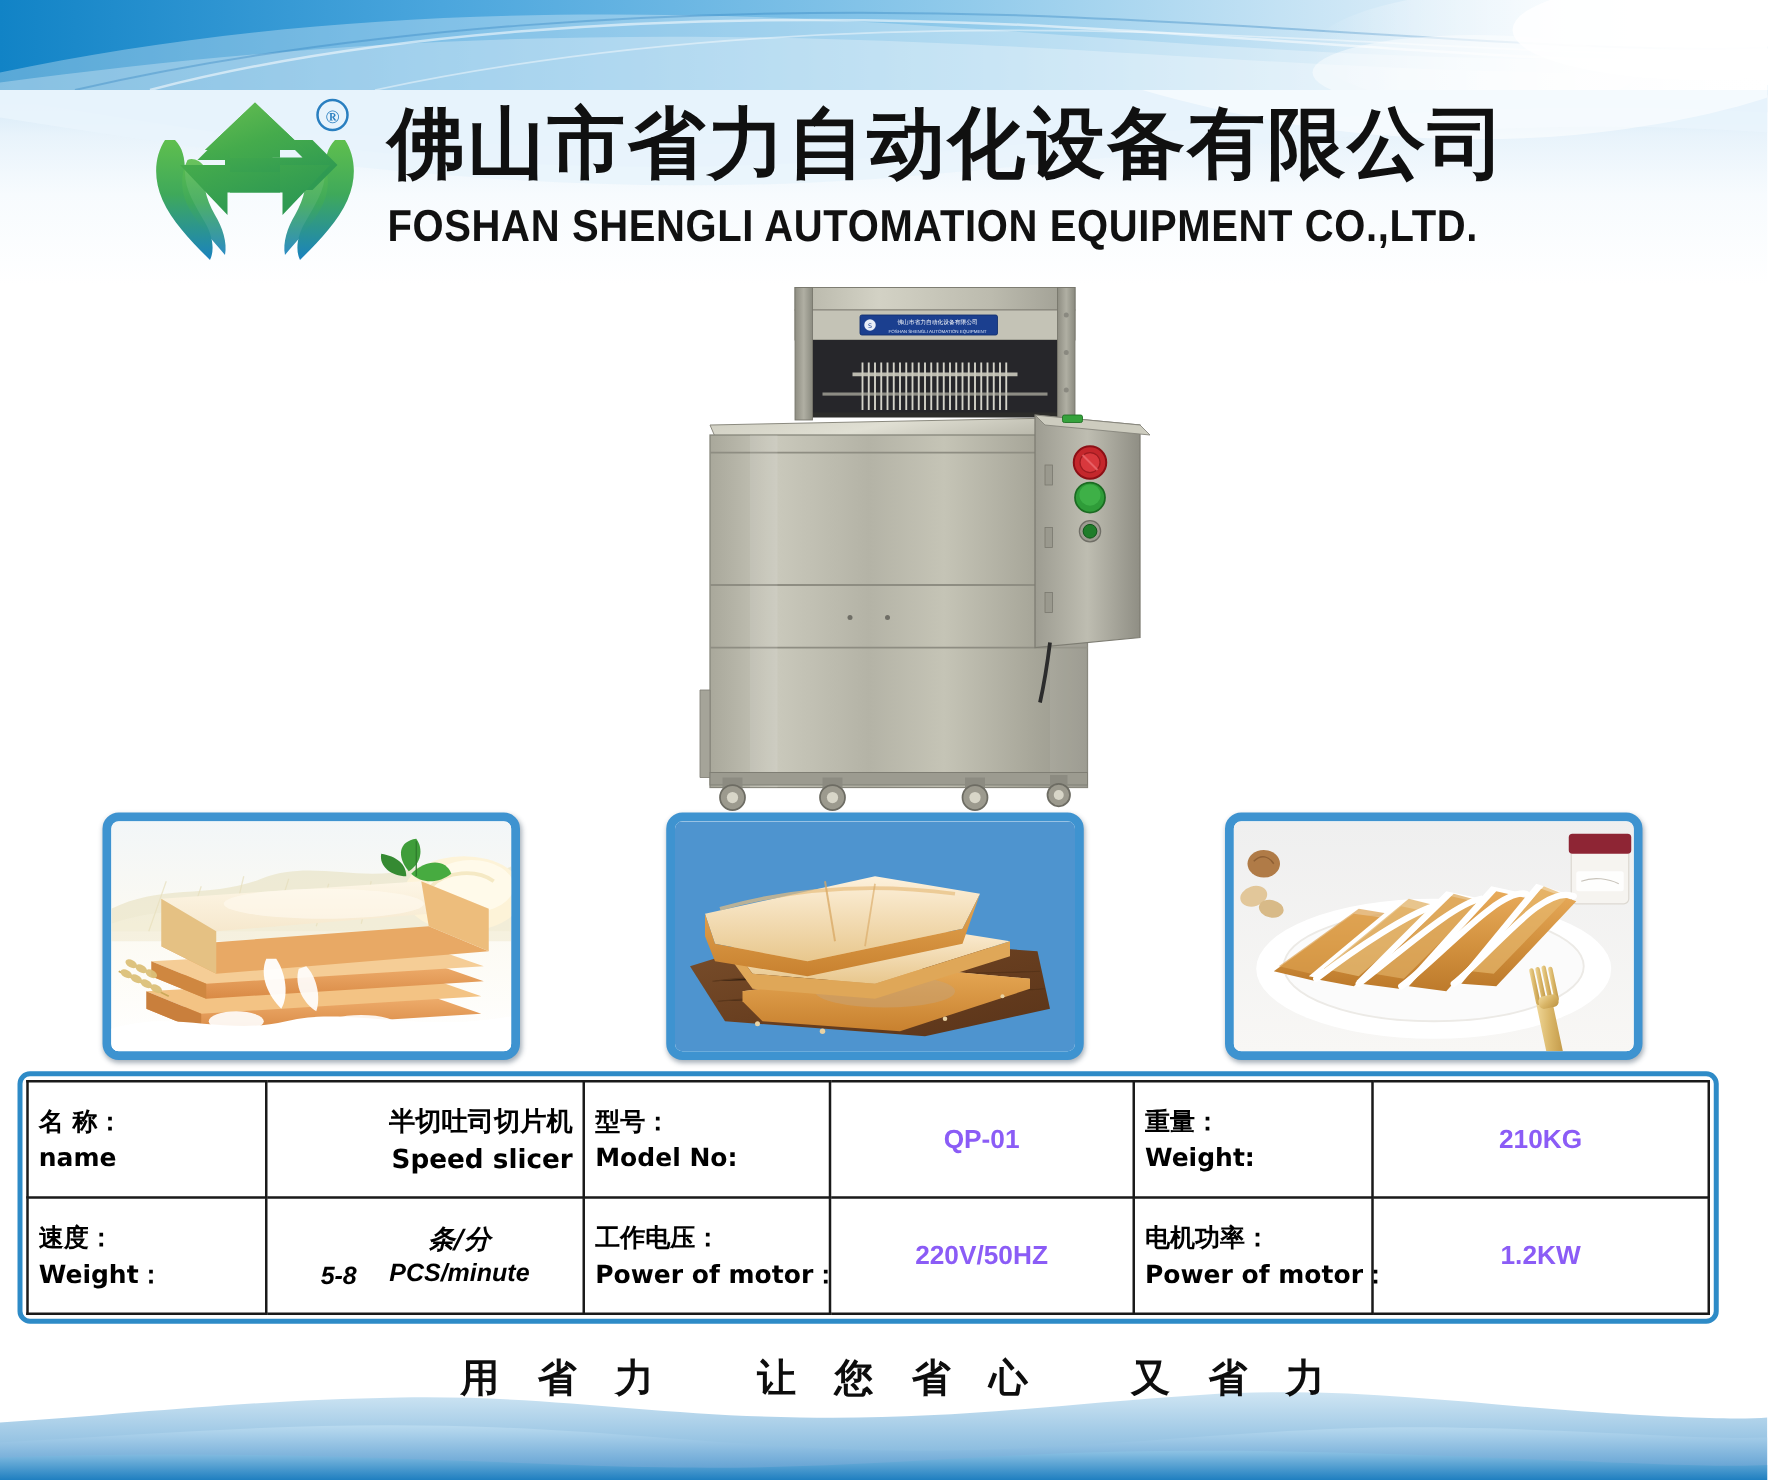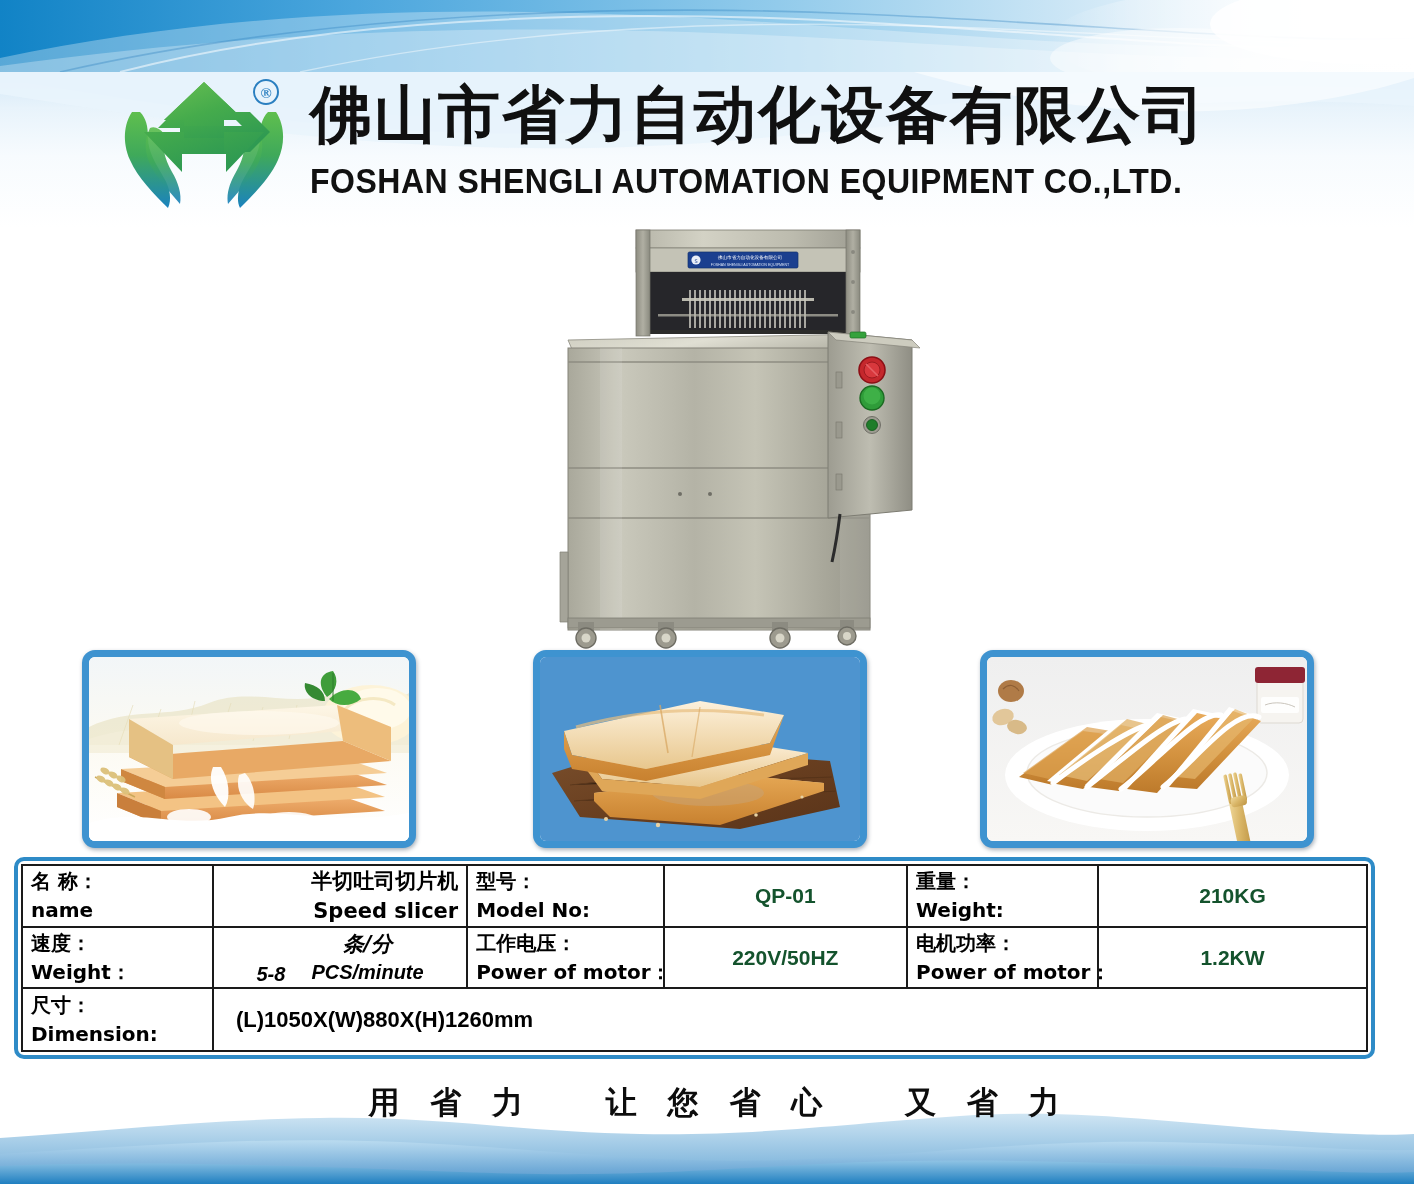--- a/index.html
+++ b/index.html
@@ -94,21 +94,21 @@
     font-size:20px; font-weight:bold; color:#000;
     line-height:29px; white-space:nowrap;
   }
   .val{
     font-family:"DejaVu Sans","Liberation Sans",sans-serif;
     font-size:21px; font-weight:bold; color:#000;
     text-align:right; line-height:30px;
   }
   .val-plain{
     font-family:"Liberation Sans",sans-serif;
-    font-size:21px; font-weight:bold; color:#14532d; text-align:center;
+    font-size:21px; font-weight:bold; color:#8b5cf6; text-align:center;
   }
   .speed-cell{
     display:flex; align-items:flex-end; justify-content:center; gap:26px;font-style:italic;
   }
   .speed-num{
     font-family:"Liberation Sans",sans-serif;
     font-size:20px; font-weight:bold; color:#000;
   }
   .speed-unit{ text-align:center; }
   .speed-unit .u-cn{
@@ -618,29 +618,20 @@
           <div class="val-plain">220V/50HZ</div>
         </td>
         <td>
           <div class="lbl">电机功率：</div>
           <div class="lbl en">Power of motor：</div>
         </td>
         <td>
           <div class="val-plain">1.2KW</div>
         </td>
       </tr>
-      <tr style="height:34%">
-        <td>
-          <div class="lbl">尺寸：</div>
-          <div class="lbl en">Dimension:</div>
-        </td>
-        <td colspan="5">
-          <div class="dim-val">(L)1050X(W)880X(H)1260mm</div>
-        </td>
-      </tr>
     </tbody>
   </table>
 </div>
 
 <div class="slogan">
   <span>用 省 力</span>
   <span>让 您 省 心</span>
   <span>又 省 力</span>
 </div>
 

